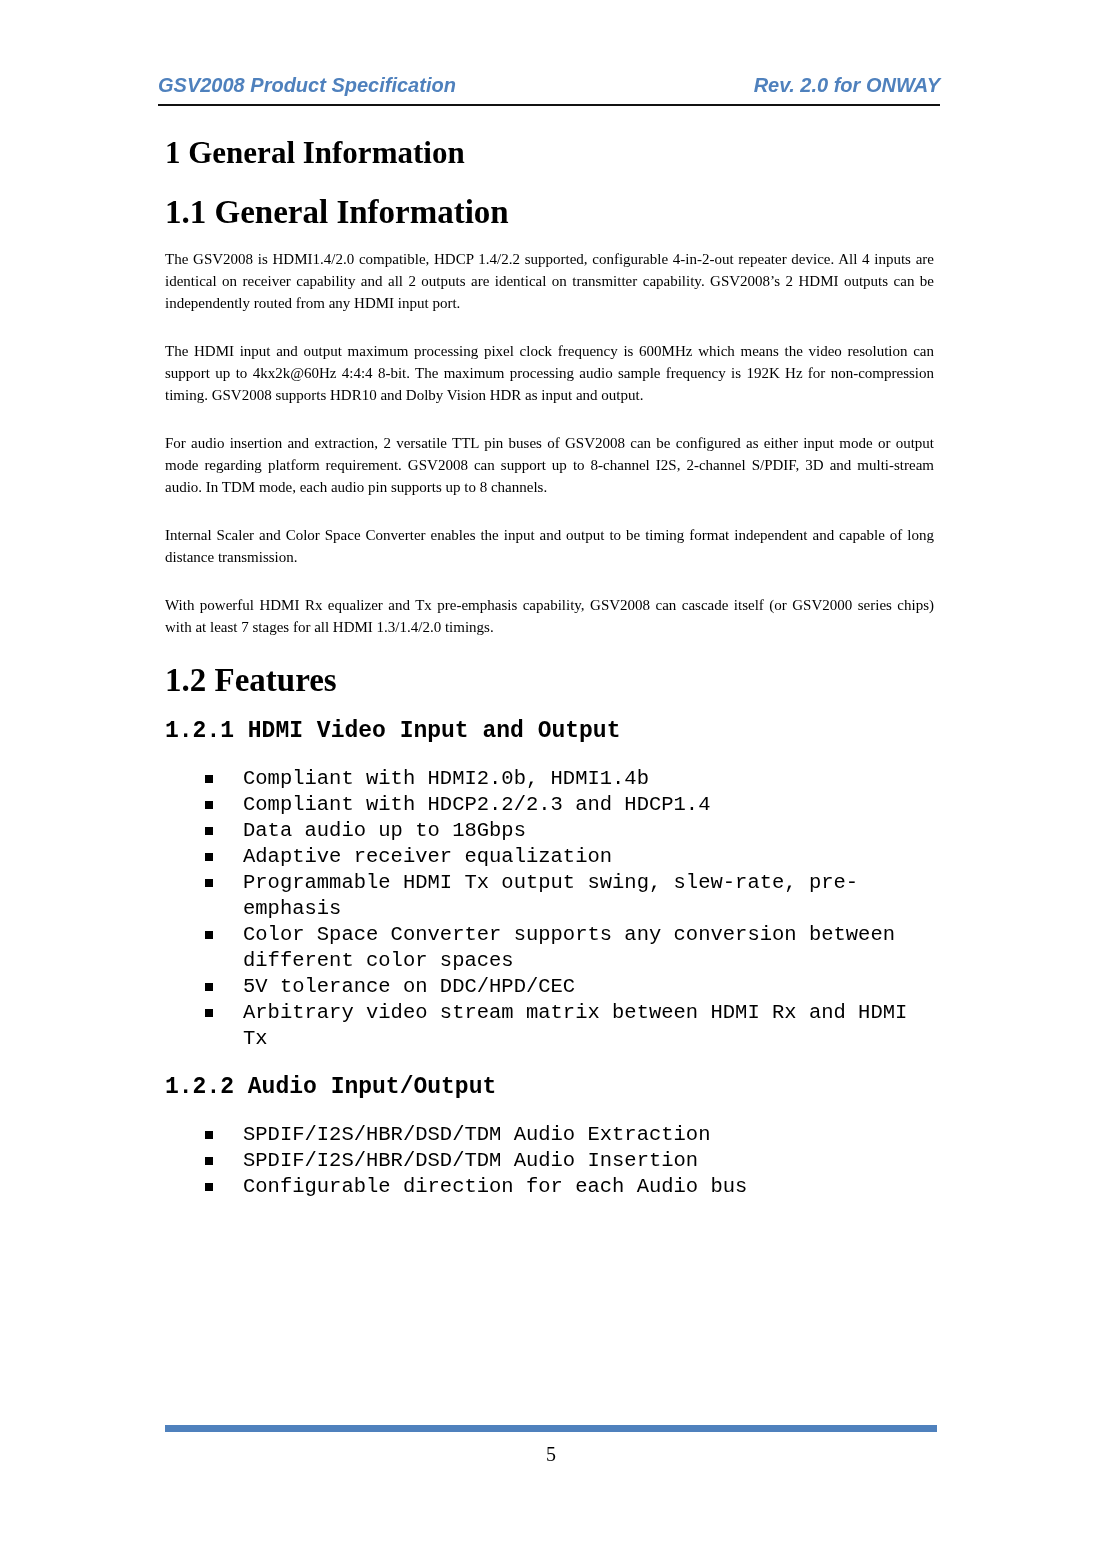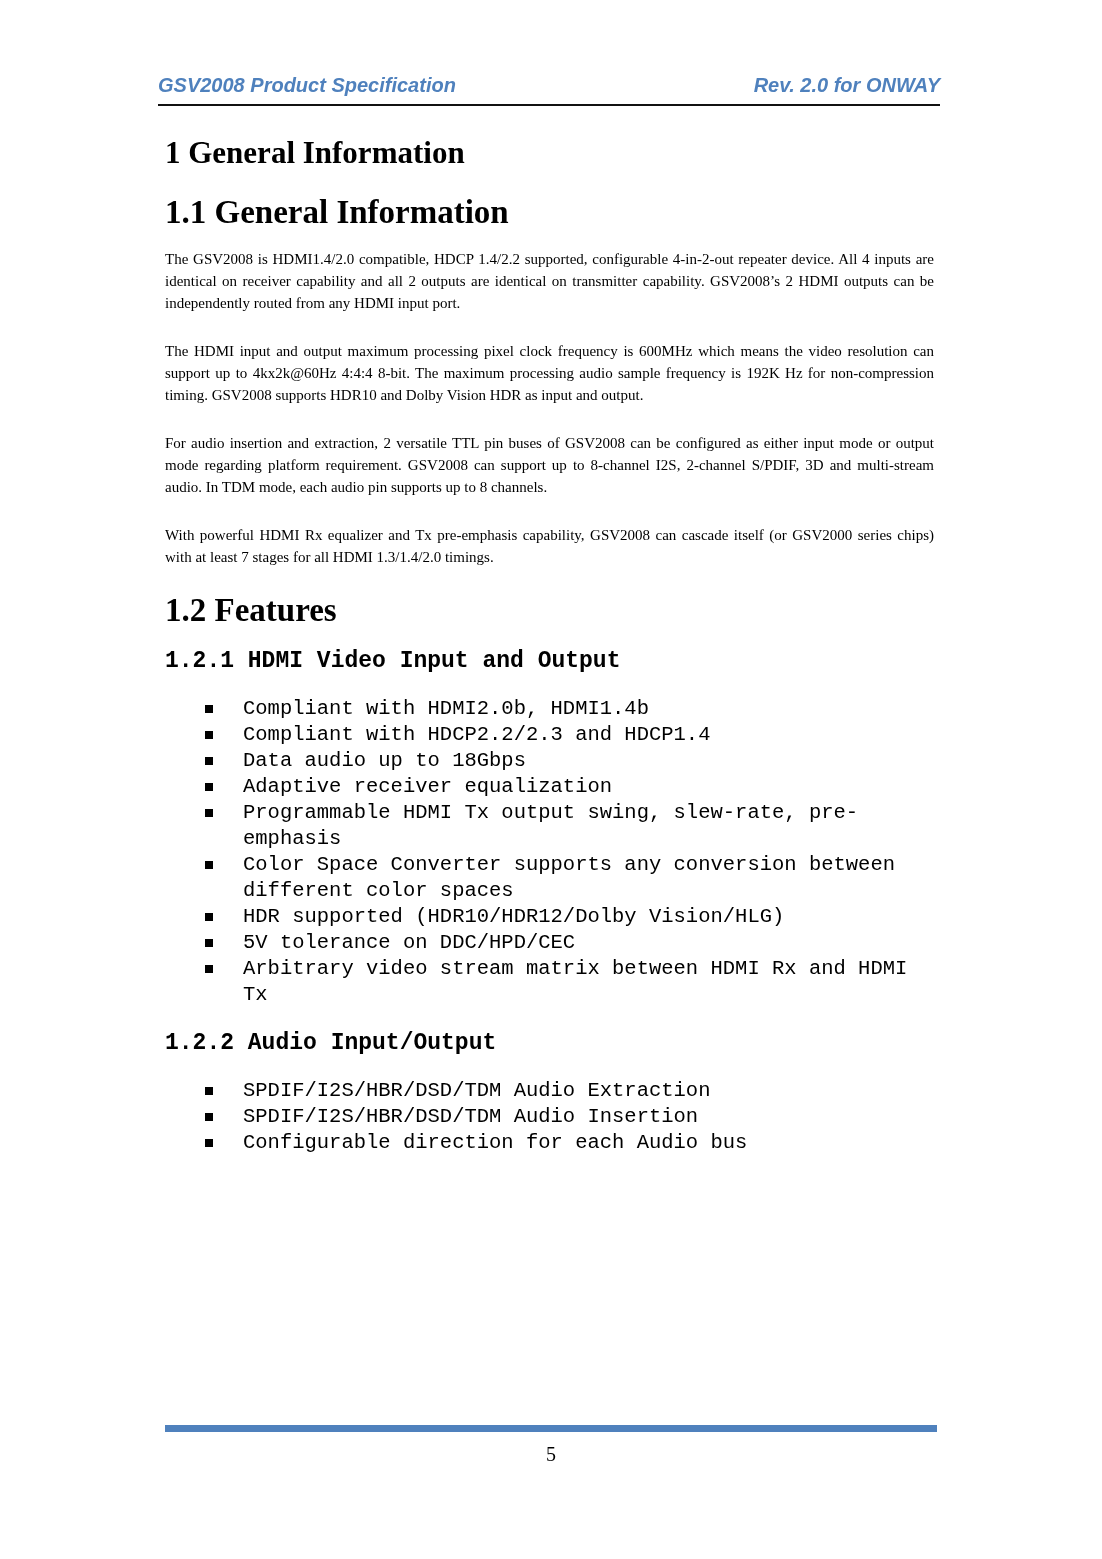--- a/index.html
+++ b/index.html
@@ -121,34 +121,34 @@
 
   <div class="content">
 
     <h1 class="doc-h1">1 General Information</h1>
 
     <h2 class="doc-h2">1.1 General Information</h2>
 
     <p class="doc-p">The GSV2008 is HDMI1.4/2.0 compatible, HDCP 1.4/2.2 supported, configurable 4-in-2-out repeater device. All 4 inputs are identical on receiver capability and all 2 outputs are identical on transmitter capability. GSV2008’s 2 HDMI outputs can be independently routed from any HDMI input port.</p>
     <p class="doc-p">The HDMI input and output maximum processing pixel clock frequency is 600MHz which means the video resolution can support up to 4kx2k@60Hz 4:4:4 8-bit. The maximum processing audio sample frequency is 192K Hz for non-compression timing. GSV2008 supports HDR10 and Dolby Vision HDR as input and output.</p>
     <p class="doc-p">For audio insertion and extraction, 2 versatile TTL pin buses of GSV2008 can be configured as either input mode or output mode regarding platform requirement. GSV2008 can support up to 8-channel I2S, 2-channel S/PDIF, 3D and multi-stream audio. In TDM mode, each audio pin supports up to 8 channels.</p>
+    <p class="doc-p">Internal Scaler and Color Space Converter enables the input and output to be timing format independent and capable of long distance transmission.</p>
     <p class="doc-p">With powerful HDMI Rx equalizer and Tx pre-emphasis capability, GSV2008 can cascade itself (or GSV2000 series chips) with at least 7 stages for all HDMI 1.3/1.4/2.0 timings.</p>
 
     <h2 class="doc-h2">1.2 Features</h2>
 
     <h3 class="doc-h3">1.2.1 HDMI Video Input and Output</h3>
 
     <ul class="bullets">
       <li><span class="sq"></span><span>Compliant with HDMI2.0b, HDMI1.4b</span></li>
       <li><span class="sq"></span><span>Compliant with HDCP2.2/2.3 and HDCP1.4</span></li>
       <li><span class="sq"></span><span>Data audio up to 18Gbps</span></li>
       <li><span class="sq"></span><span>Adaptive receiver equalization</span></li>
       <li><span class="sq"></span><span>Programmable HDMI Tx output swing, slew-rate, pre-emphasis</span></li>
       <li><span class="sq"></span><span>Color Space Converter supports any conversion between different color spaces</span></li>
-      <li><span class="sq"></span><span>HDR supported (HDR10/HDR12/Dolby Vision/HLG)</span></li>
       <li><span class="sq"></span><span>5V tolerance on DDC/HPD/CEC</span></li>
       <li><span class="sq"></span><span>Arbitrary video stream matrix between HDMI Rx and HDMI Tx</span></li>
     </ul>
 
     <h3 class="doc-h3" style="">1.2.2 Audio Input/Output</h3>
 
     <ul class="bullets">
       <li><span class="sq"></span><span>SPDIF/I2S/HBR/DSD/TDM Audio Extraction</span></li>
       <li><span class="sq"></span><span>SPDIF/I2S/HBR/DSD/TDM Audio Insertion</span></li>
       <li><span class="sq"></span><span>Configurable direction for each Audio bus</span></li>

